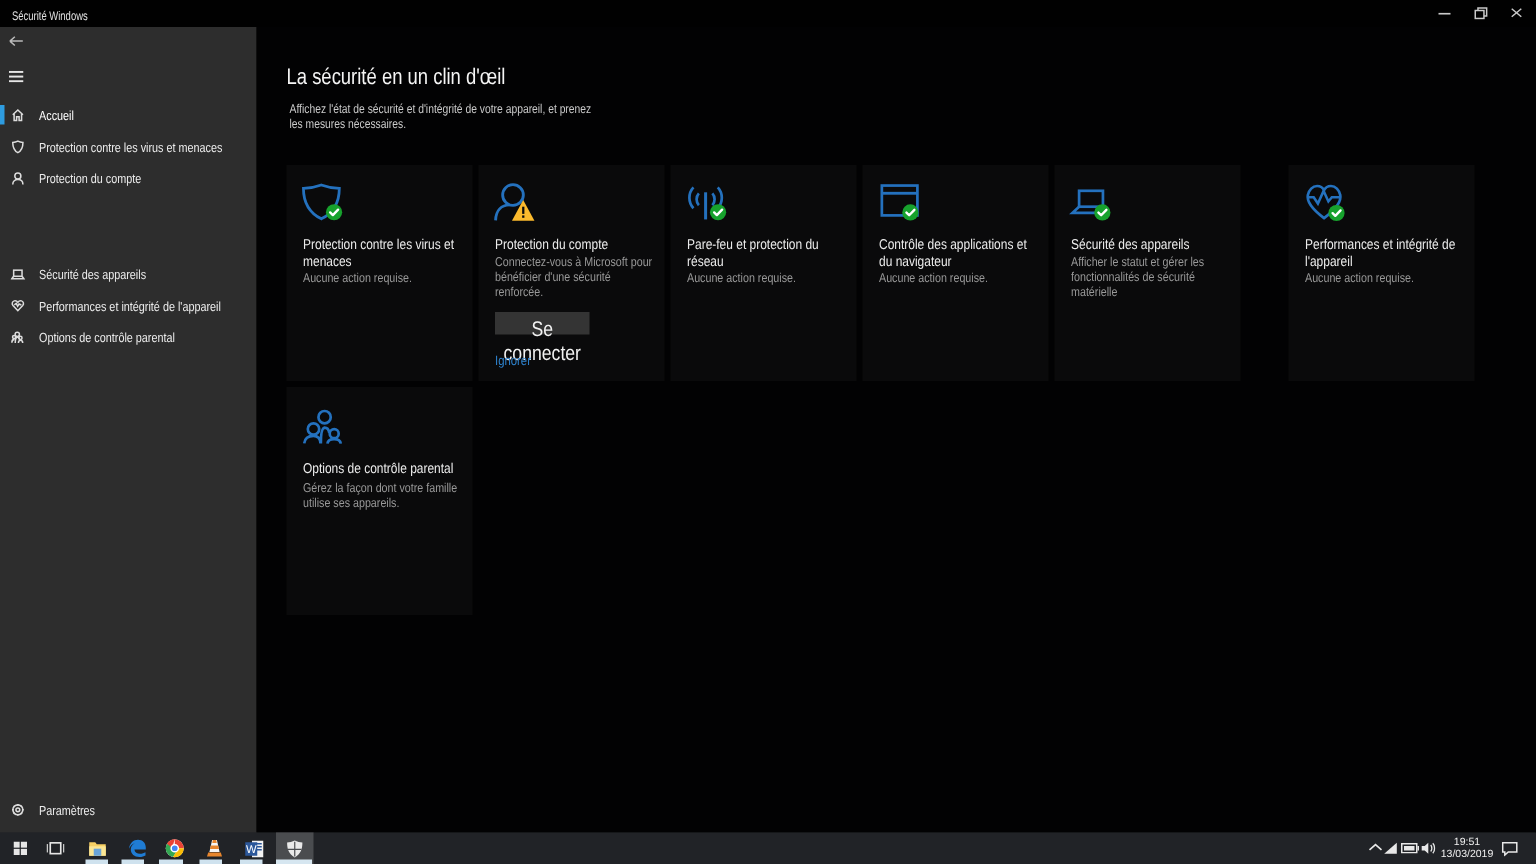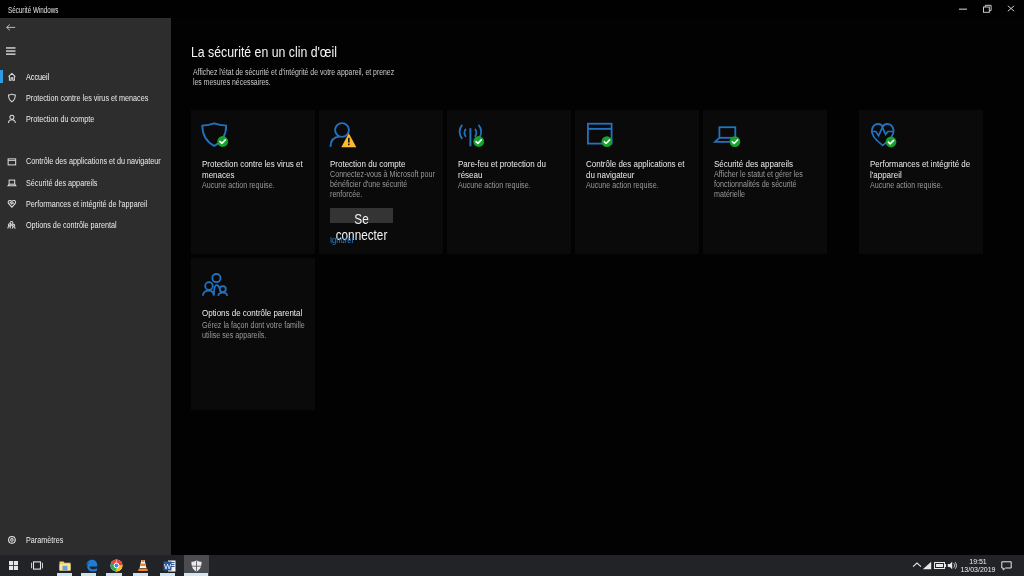--- a/index.html
+++ b/index.html
@@ -87,27 +87,20 @@
         </svg>
       <span class="lb">Protection contre les virus et menaces</span>
     </div>
     <div class="navrow" style="top:90.9px;">
       <svg class="ic" viewBox="0 0 13 13">
           <circle cx="6.5" cy="4.4" r="2.7" fill="none" stroke="#dcdcdc" stroke-width="1"></circle>
           <path d="M2 12 C2 8.8 4 7.6 6.5 7.6 C9 7.6 11 8.8 11 12" fill="none" stroke="#dcdcdc" stroke-width="1"></path>
         </svg>
       <span class="lb">Protection du compte</span>
     </div>
-    <div class="navrow" style="top:133.3px;">
-      <svg class="ic" viewBox="0 0 13 13">
-          <rect x="1.5" y="2.5" width="10" height="8" fill="none" stroke="#dcdcdc" stroke-width="1"></rect>
-          <rect x="1.5" y="4.2" width="10" height="1.1" fill="#dcdcdc"></rect>
-        </svg>
-      <span class="lb">Contrôle des applications et du navigateur</span>
-    </div>
     <div class="navrow" style="top:154.5px;">
       <svg class="ic" viewBox="0 0 13 13">
           <rect x="2.8" y="2.8" width="7.4" height="5.4" fill="none" stroke="#dcdcdc" stroke-width="1"></rect>
           <path d="M2.8 8.2 L1.2 10.4 H11.8 L10.2 8.2" fill="none" stroke="#dcdcdc" stroke-width="1"></path>
         </svg>
       <span class="lb">Sécurité des appareils</span>
     </div>
     <div class="navrow" style="top:175.7px;">
       <svg class="ic" viewBox="0 0 13 13">
           <path d="M2.2 6.2 C1 4.8 1.4 2.6 3.3 2.1 C4.6 1.8 5.8 2.4 6.5 3.4 C7.2 2.4 8.4 1.8 9.7 2.1 C11.6 2.6 12 4.8 10.8 6.2 L6.5 10.8 Z M3.4 5.6 L5 4.4 L6.3 6.8 L7.6 4.9 L9.6 5.8" fill="none" stroke="#dcdcdc" stroke-width="0.95"></path>

